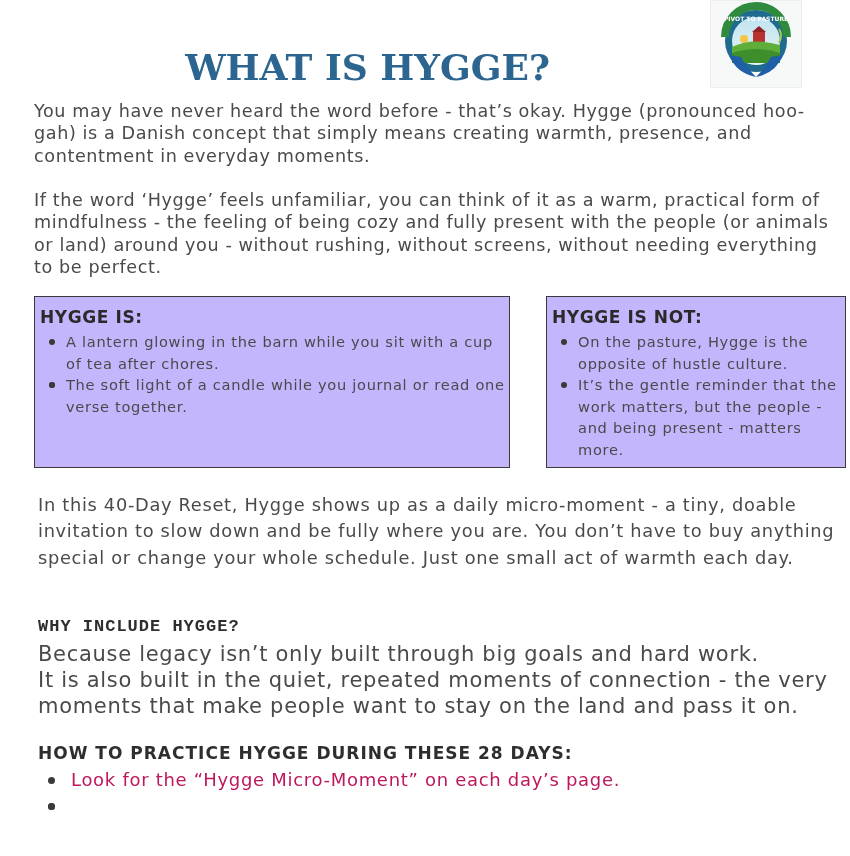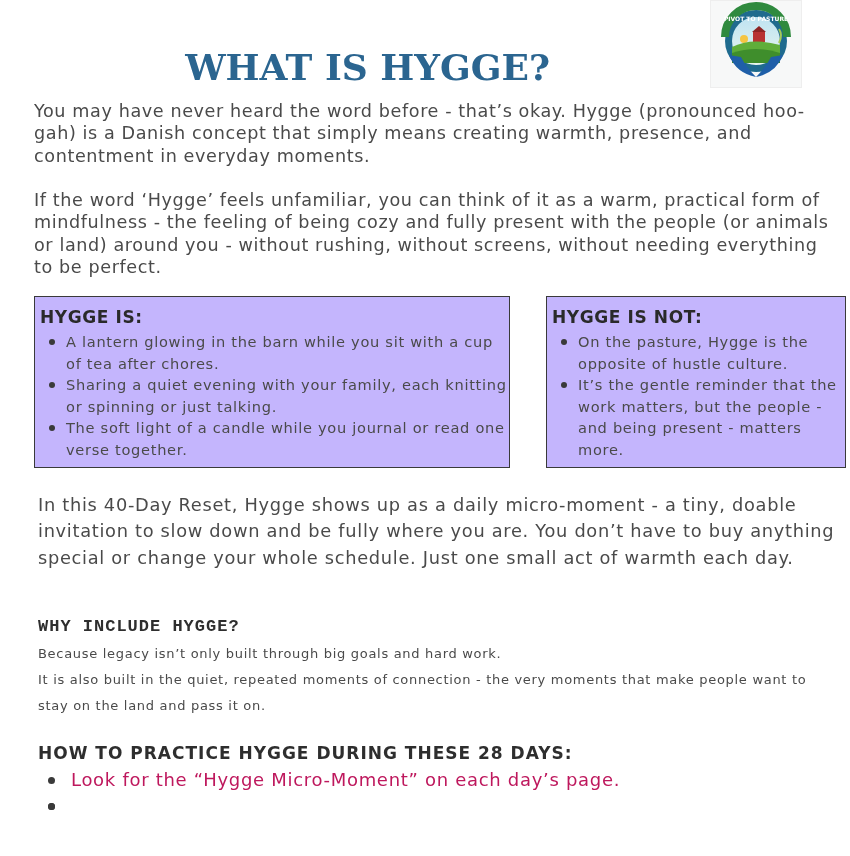--- a/index.html
+++ b/index.html
@@ -39,21 +39,21 @@
     color: #4a4a4a;
   }
   .box li .bullet {
     position: absolute; left: 14px; top: 8px; width: 6px; height: 6px; border-radius: 50%; background: #3a3a3a;
   }
   .p3 { left: 38px; top: 492px; width: 800px; font-size: 17.8px; line-height: 26.3px; letter-spacing: 0.7px; }
   .h-why {
     position: absolute; left: 38px; top: 616px; margin: 0; font-size: 17px; font-weight: bold;
     color: #2e2e2e; letter-spacing: 1px; line-height: 22px; font-family: Liberation Mono, monospace;
   }
-  .p4 { left: 38px; top: 641px; width: 800px; font-size: 13px; line-height: 26px; letter-spacing: 0.7px; }
+  .p4 { left: 38px; top: 641px; width: 800px; font-size: 21px; line-height: 26px; letter-spacing: 0.7px; }
   .h-how {
     position: absolute; left: 38px; top: 742px; margin: 0; font-size: 17px; font-weight: bold;
     color: #2e2e2e; letter-spacing: 1px; line-height: 22px;
   }
   .how-list { position: absolute; left: 38px; top: 767px; margin: 0; padding: 0; list-style: none; width: 800px; }
   .how-list li {
     position: relative; padding-left: 33px; font-size: 18px; line-height: 26.3px; letter-spacing: 0.7px;
     color: #be185d;
   }
   .how-list li .bullet {
@@ -88,21 +88,21 @@
   </svg>
 </div>
 
 <p class="para p1">You may have never heard the word before - that’s okay. Hygge (pronounced hoo-gah) is a Danish concept that simply means creating warmth, presence, and contentment in everyday moments.</p>
 <p class="para p2">If the word ‘Hygge’ feels unfamiliar, you can think of it as a warm, practical form of mindfulness - the feeling of being cozy and fully present with the people (or animals or land) around you - without rushing, without screens, without needing everything to be perfect.</p>
 
 <div class="box box1">
   <h3>HYGGE IS:</h3>
   <ul>
     <li><span class="bullet"></span><span>A lantern glowing in the barn while you sit with a cup of tea after chores.</span></li>
-    <li><span class="bullet"></span><span>Sharing a quiet evening with your family, each knitting or spinning or just talking.</span></li>
+    <li><span class="bullet"></span></li>
     <li><span class="bullet"></span><span>The soft light of a candle while you journal or read one verse together.</span></li>
   </ul>
 </div>
 
 <div class="box box2">
   <h3>HYGGE IS NOT:</h3>
   <ul>
     <li><span class="bullet"></span><span>On the pasture, Hygge is the opposite of hustle culture.</span></li>
     <li><span class="bullet"></span><span>It’s the gentle reminder that the work matters, but the people - and being present - matters more.</span></li>
   </ul>

